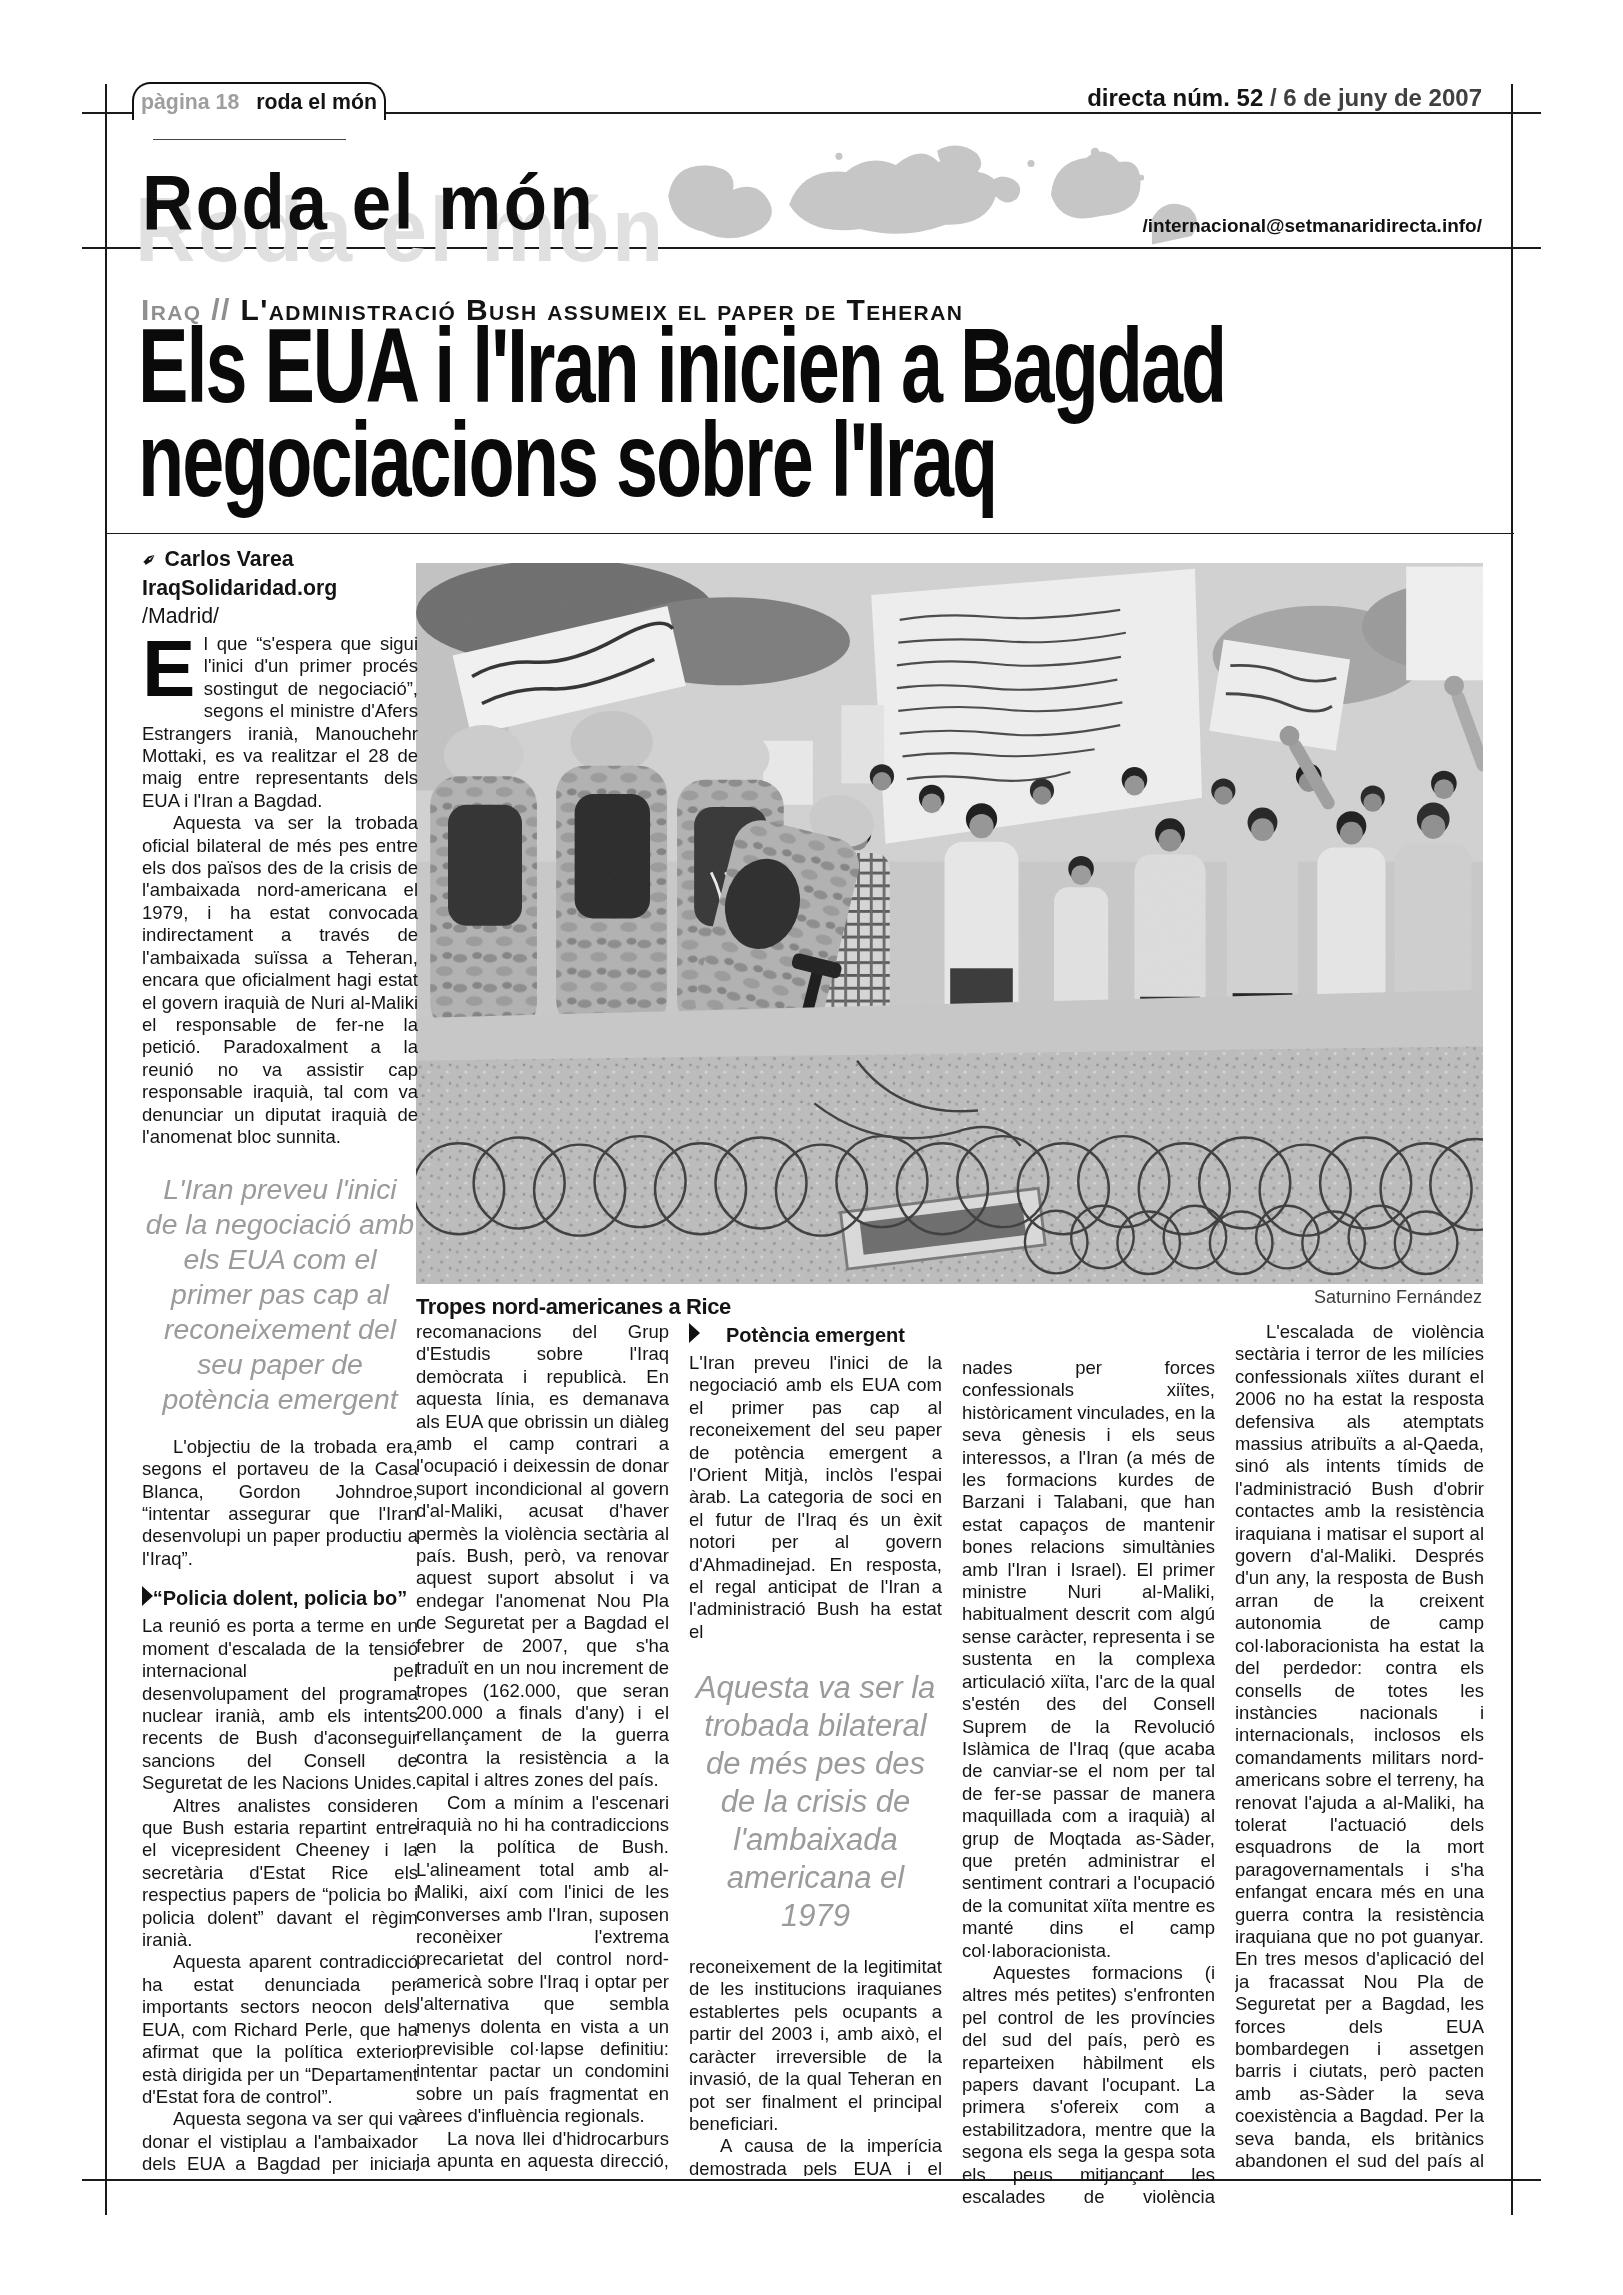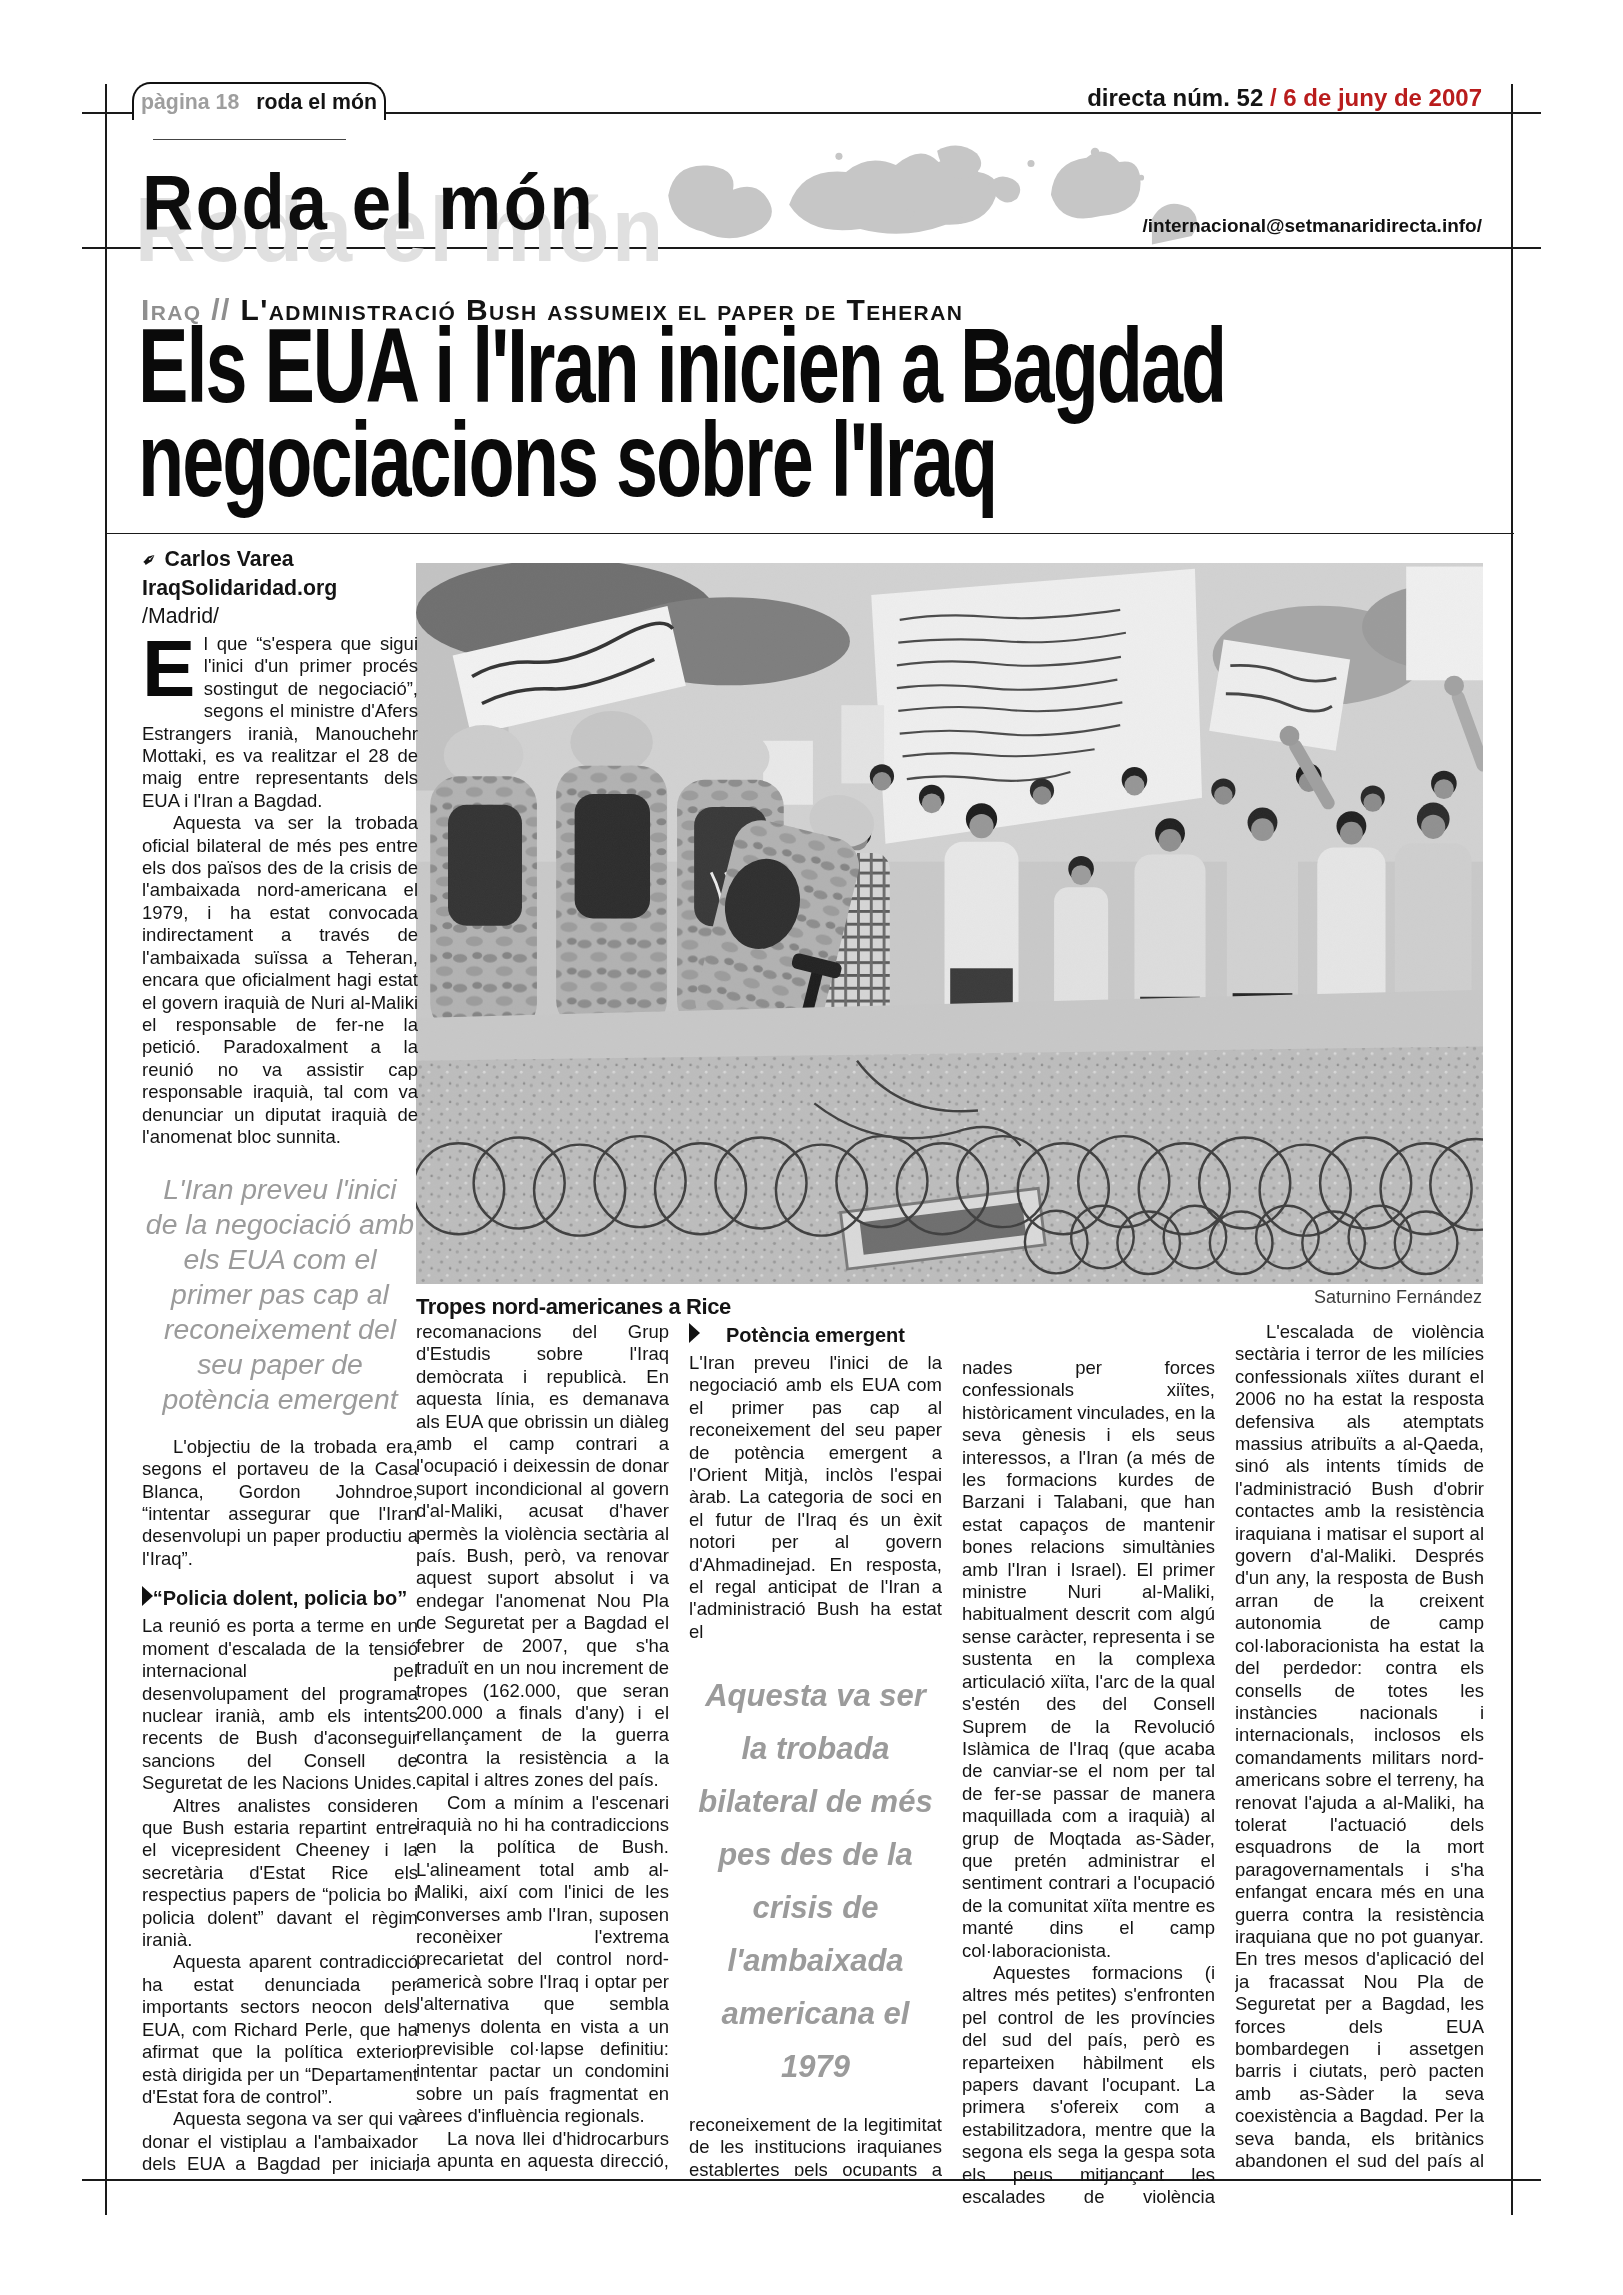--- a/index.html
+++ b/index.html
@@ -8,21 +8,21 @@
   .ruleh{position:absolute;background:#1a1a1a;height:2.1px;}
   .rulev{position:absolute;background:#1a1a1a;width:2.1px;}
   
   .tab{position:absolute;left:132px;top:82px;width:250px;height:36px;border:2.1px solid #111;
        border-bottom:none;border-radius:18.5px 18.5px 0 0;background:#fff;z-index:3;
        display:flex;align-items:center;justify-content:center;gap:17px;
        font-size:21.3px;font-weight:bold;}
   .tab .pg{color:#9e9e9e;}
   .masthead{position:absolute;left:853px;top:84px;width:629px;text-align:right;
             font-size:24px;font-weight:bold;white-space:nowrap;}
-  .masthead .date{color:#b91c1c;}
+  .masthead .date{color:#404040;}
   .minirule{position:absolute;left:153px;top:139px;width:193px;height:1.4px;background:#444;}
   .ghost-title{position:absolute;left:135px;top:178px;font-size:91px;font-weight:bold;
                color:#e0e0e0;letter-spacing:2.8px;transform:scaleX(.92);transform-origin:left top;
                white-space:nowrap;z-index:0;}
   .section-title{position:absolute;left:142px;top:158px;font-size:77px;font-weight:bold;
                  color:#0d0d0d;letter-spacing:2.8px;transform:scaleX(.92);transform-origin:left top;
                  white-space:nowrap;z-index:1;}
   .mapwrap{position:absolute;left:654px;top:135px;width:562px;height:111px;z-index:0;}
   .email{position:absolute;left:853px;top:215px;width:629px;text-align:right;
          font-size:19px;font-weight:bold;color:#111;}
@@ -47,21 +47,21 @@
   .col p.ind{text-indent:31px;}
   .col1{left:142px;top:633px;width:276px;height:1545px;}
   .col2{left:416px;top:1321px;width:253px;height:855px;}
   .col3{left:689px;top:1321px;width:253px;height:855px;}
   .col4{left:962px;top:1357px;width:253px;height:855px;}
   .col5{left:1235px;top:1321px;width:249px;height:855px;}
   .dropcap{float:left;font-size:80px;line-height:64px;font-weight:800;color:#0a0a0a;
            padding:4.3px 8.5px 0 0;}
   .pq{color:#9b9b9b;font-style:italic;text-align:center;text-indent:0 !important;}
   .pq1{font-size:28.4px;line-height:35px;margin:24px 2.8px 18.5px !important;}
-  .pq2{font-size:31px;line-height:53px;margin:25.6px 0 21.3px !important;font-weight:bold;}
+  .pq2{font-size:31px;line-height:38px;margin:25.6px 0 21.3px !important;}
   .subhead{position:relative;font-weight:bold;font-size:20px;text-align:center;
            margin:17px 0 5.7px;text-indent:0;}
   .subhead.first{margin-top:2.8px;}
   .tri{position:absolute;left:-10px;top:-10px;width:0;height:0;
        border-top:19px solid transparent;border-bottom:19px solid transparent;
        border-left:21.3px solid #111;}
 </style>
 </head>
 <body>
 

